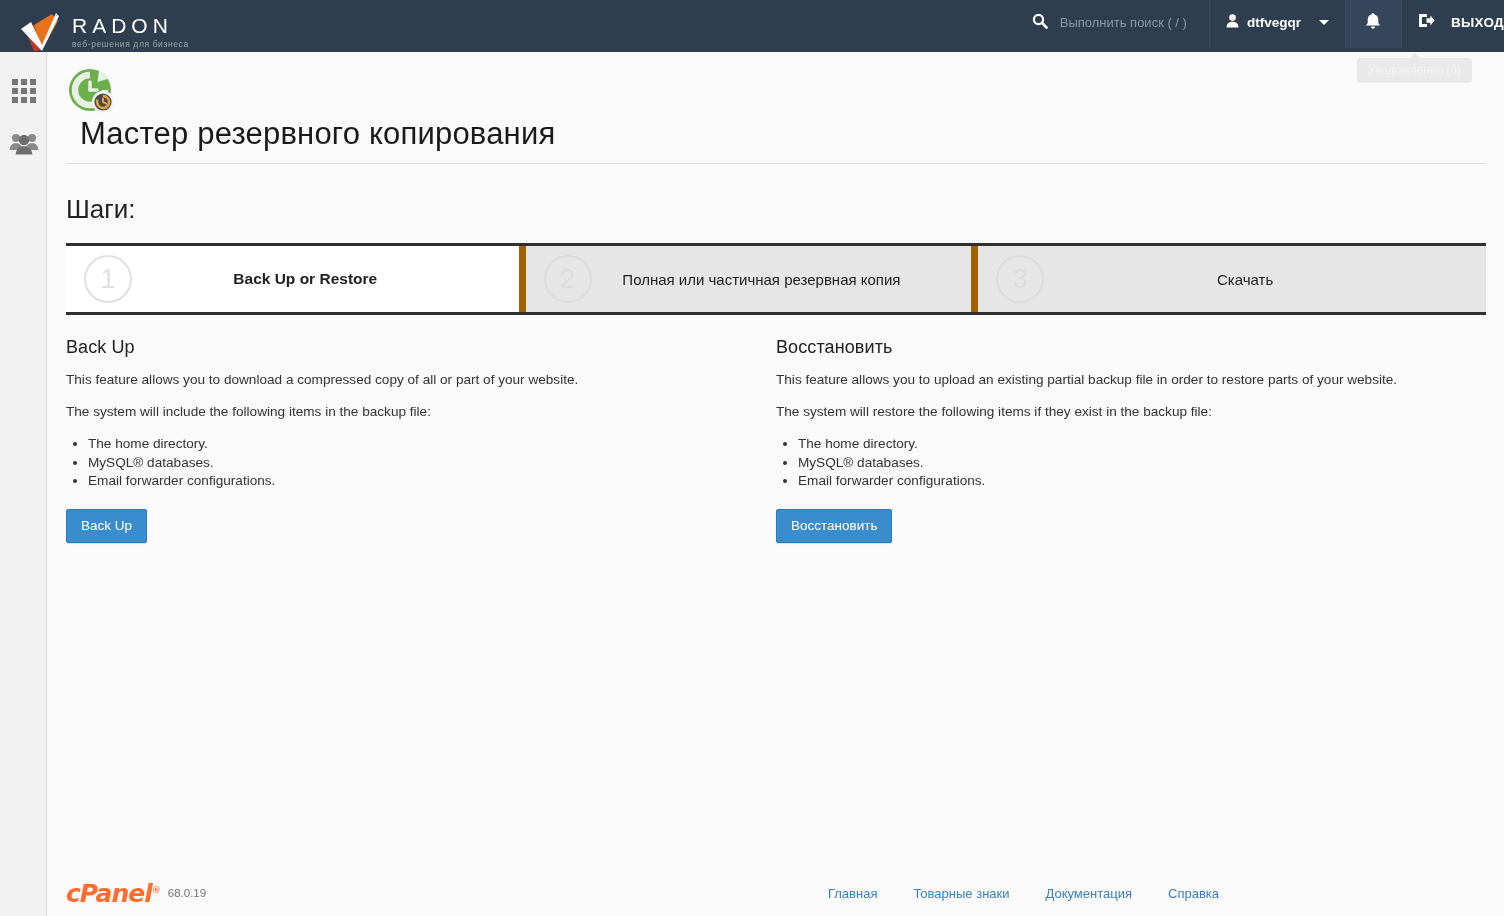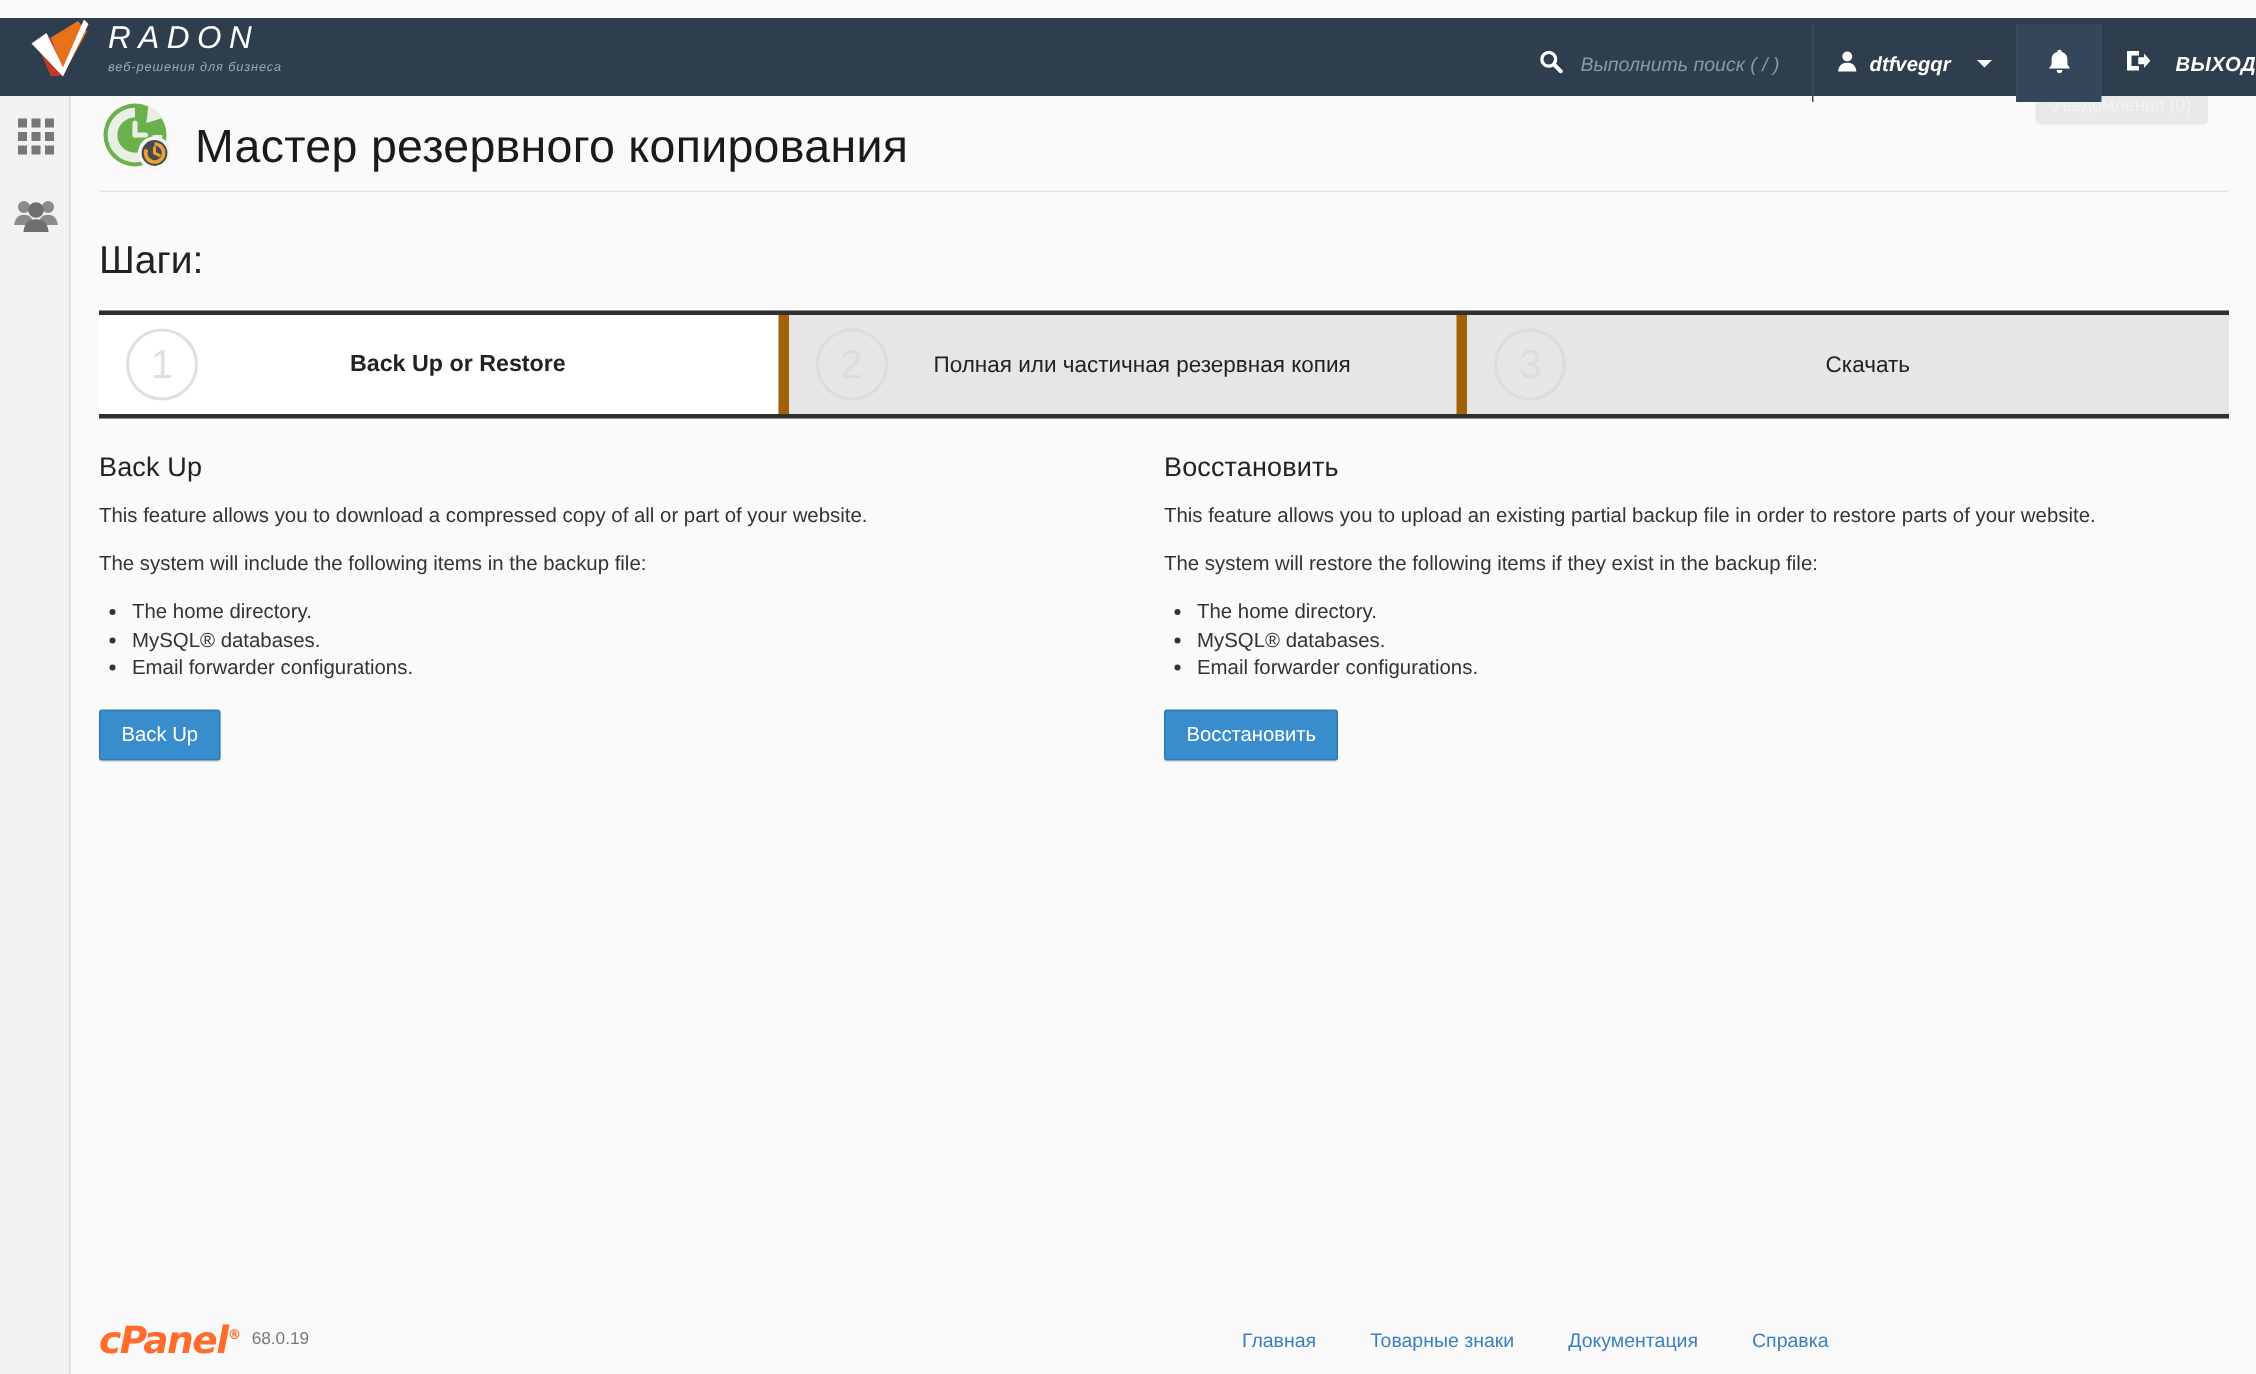--- a/index.html
+++ b/index.html
@@ -5,25 +5,24 @@
   * { box-sizing: border-box; margin: 0; padding: 0; }
   html, body {
     width: 1504px; height: 916px;
     font-family: "Liberation Sans", sans-serif;
     background: #fafafa;
     overflow: hidden;
   }
 
   
   .topbar {
-    position: absolute; top: 12px; left: 0; width: 1504px; height: 52px;
+    position: absolute; top: 0; left: 0; width: 1504px; height: 52px;
     background: #2e3e4e;
-    display: flex; align-items: flex-start;
+    display: flex; align-items: flex-end;
     z-index: 40;
-    font-style: italic;
   }
   .brand { display: flex; align-items: center; padding-left: 18px; }
   .brand-logo { width: 44px; height: 40px; position: relative; margin-right: 10px; }
   .brand-text { display: flex; flex-direction: column; justify-content: center; }
   .brand-name {
     color: #ffffff; font-size: 21px; letter-spacing: 5px;
     font-weight: 400; line-height: 22px;
   }
   .brand-tag {
     color: #9aa7b3; font-size: 8.5px; letter-spacing: .6px; line-height: 12px;
@@ -74,21 +73,21 @@
   }
   .grid-ico { display: grid; grid-template-columns: repeat(3, 6px); grid-gap: 3px; }
   .grid-ico i { display: block; width: 6px; height: 6px; background: #777; }
 
   
   .main {
     position: absolute; top: 52px; left: 48px; width: 1456px; height: 864px;
     background: #fafafa; overflow: hidden;
   }
 
-  .page-head { padding: 14px 0 0 18px; display: flex; align-items: flex-end; }
+  .page-head { padding: 14px 0 0 18px; display: flex; align-items: flex-start; flex-direction: column; }
   .page-icon { width: 50px; height: 50px; position: relative; flex: 0 0 50px; }
   .page-title {
     font-size: 31px; color: #1a1a1a; font-weight: 400;
     margin-left: 14px; letter-spacing: .2px;
   }
   .head-rule {
     margin: 11px 18px 0 18px; border-bottom: 1px solid #e2e2e2;
   }
 
   .steps-label {

